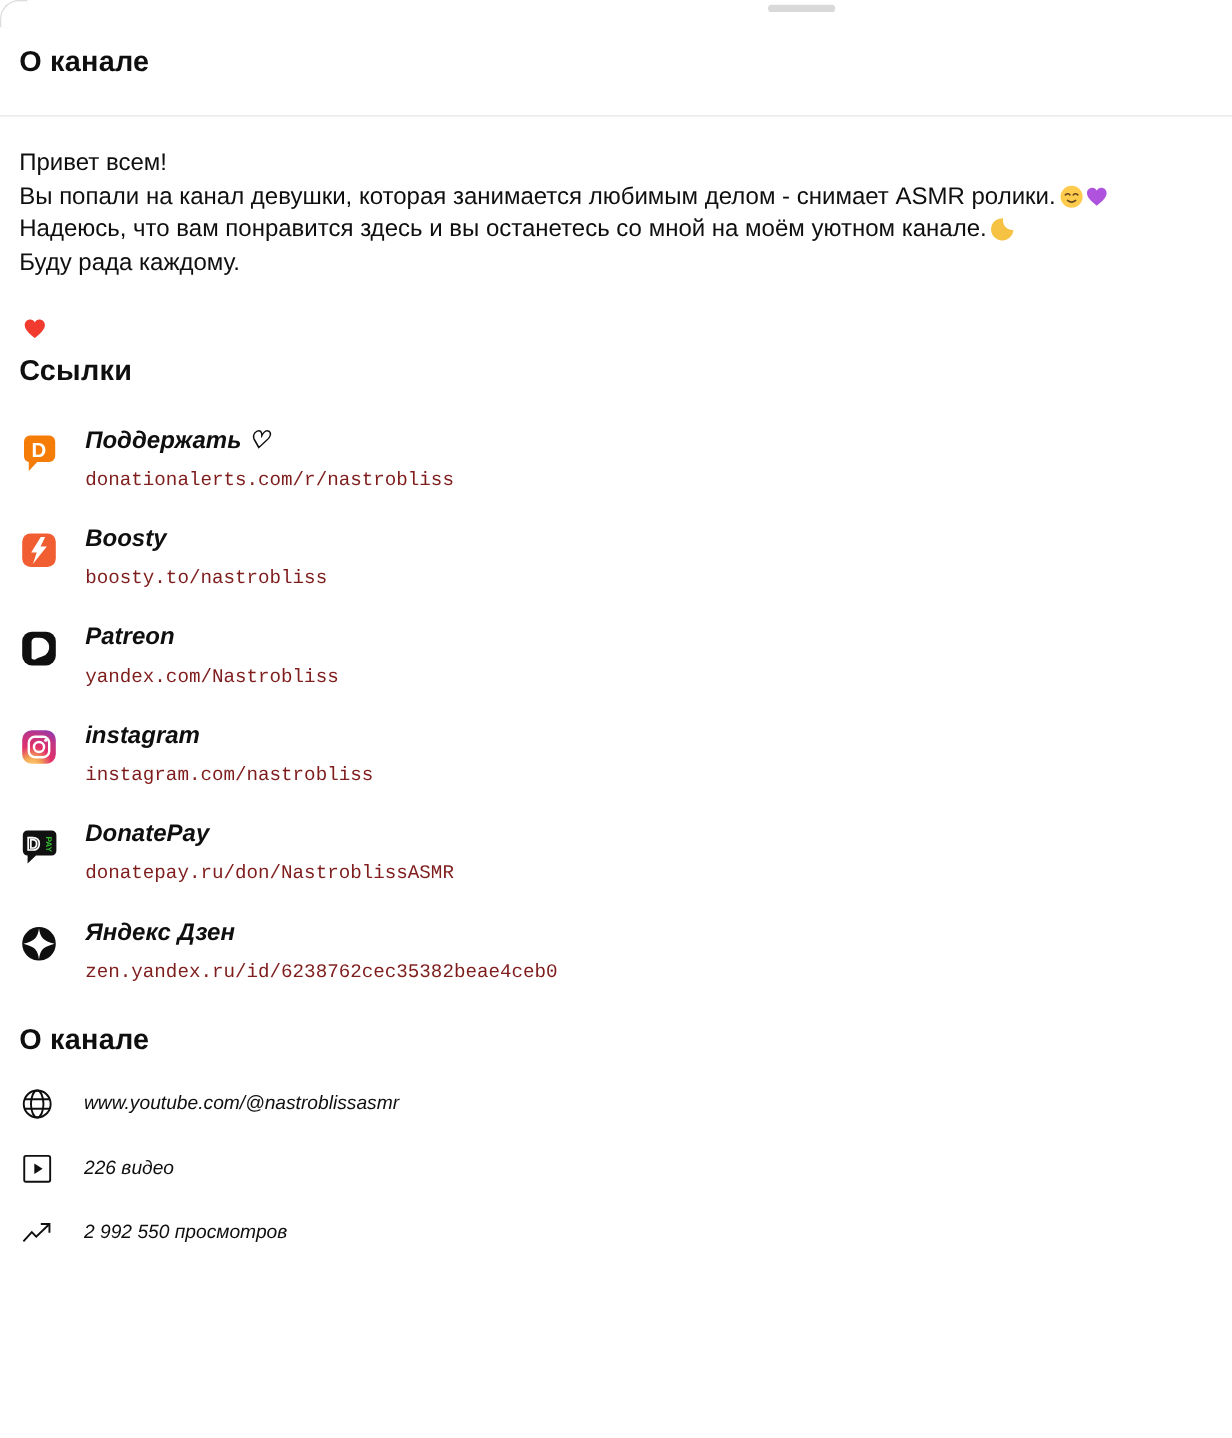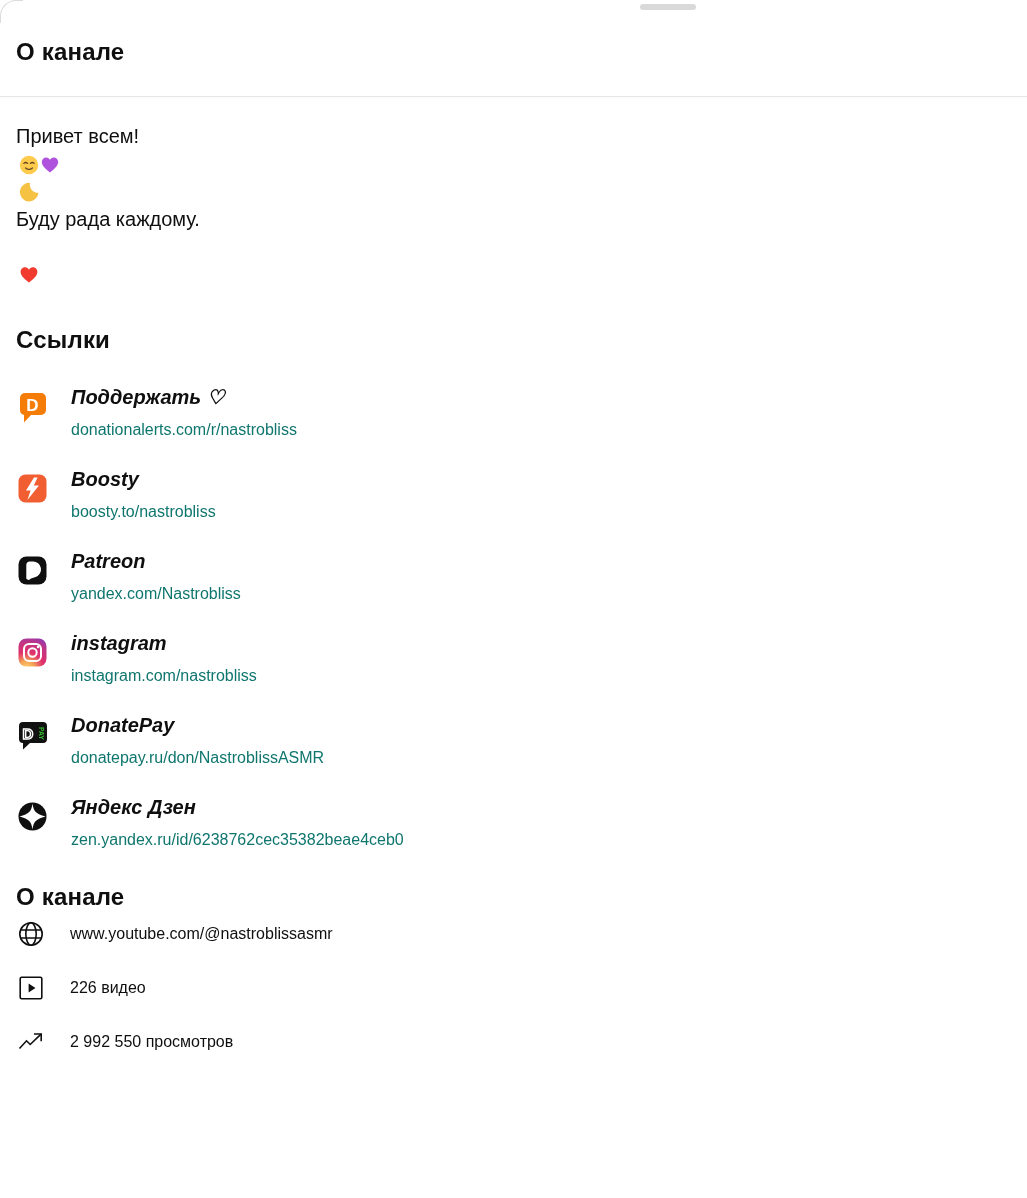--- a/index.html
+++ b/index.html
@@ -20,30 +20,30 @@
   .sheet-header{padding:38px 16px 0 16px;}
   .sheet-title{margin:0;font-size:24px;line-height:28px;font-weight:700;letter-spacing:.2px;}
   .header-divider{margin-top:30px;height:1px;background:#e7e7e7;box-shadow:0 1px 2px rgba(0,0,0,.04);}
 
   .description{padding:26px 16px 0 16px;font-size:20px;line-height:27.5px;}
   .desc-line{min-height:27.5px;white-space:nowrap;}
   .emoji{display:inline-block;width:20px;height:20px;vertical-align:-4px;margin-left:3px;}
   .emoji + .emoji{margin-left:1px;}
 
   .section-heading{margin:0;padding:0 16px;font-size:24px;line-height:28px;font-weight:700;letter-spacing:.2px;}
-  .links-heading{margin-top:38px;}
+  .links-heading{margin-top:8px;}
   .links-list{margin-top:32px;}
   .link-row{display:flex;align-items:flex-start;padding:0 16px;margin-bottom:27px;}
   .link-icon{width:33px;height:33px;flex:none;margin-top:4px;margin-right:22px;}
   .link-icon svg{display:block;width:33px;height:33px;}
   .link-title{font-size:20px;line-height:22px;font-weight:700;margin-bottom:11px;font-style:italic;}
-  .link-url{font-size:16px;line-height:22px;color:#0f766e;text-decoration:none;display:inline-block;cursor:pointer;}
+  .link-url{font-size:16px;line-height:22px;color:#7f1d1d;text-decoration:none;display:inline-block;cursor:pointer;font-family:Liberation Mono, monospace;}
 
   .about-heading{margin-top:32px;}
-  .stats-list{margin-top:8px;}
+  .stats-list{margin-top:24px;font-style:italic;}
   .stat-row{display:flex;align-items:center;padding:0 16px;margin-bottom:24px;}
   .stat-icon{width:30px;height:30px;flex:none;margin-right:24px;}
   .stat-icon svg{display:block;width:30px;height:30px;}
   .stat-icon svg *{stroke:#0f0f0f;stroke-width:1.6;fill:none;}
   .stat-icon svg .filled{fill:#0f0f0f;stroke:none;}
   .stat-text{font-size:16px;line-height:24px;}
 </style>
 </head>
 <body>
 
@@ -51,28 +51,28 @@
   <div class="corner-curve"></div>
   <div class="drag-handle"></div>
 
   <div class="sheet-header">
     <h1 class="sheet-title">О канале</h1>
   </div>
   <div class="header-divider"></div>
 
   <div class="description">
     <div class="desc-line"><span>Привет всем!</span></div>
-    <div class="desc-line"><span class="emoji"><svg viewBox="0 0 20 20">
+    <div class="desc-line"><span>Вы попали на канал девушки, которая занимается любимым делом - снимает ASMR ролики.</span><span class="emoji"><svg viewBox="0 0 20 20">
             <circle cx="10" cy="10" r="9.2" fill="#FFCB4C"></circle>
             <path d="M4.8 8.4 Q6.7 6.6 8.6 8.4 M11.4 8.4 Q13.3 6.6 15.2 8.4" stroke="#66471f" stroke-width="1.3" fill="none" stroke-linecap="round"></path>
             <path d="M6.6 13 Q10 15.8 13.4 13" stroke="#66471f" stroke-width="1.3" fill="none" stroke-linecap="round"></path>
           </svg></span><span class="emoji"><svg viewBox="0 0 20 20">
             <path d="M10 17.4 C3.8 12.7 1.8 9.6 1.8 6.9 C1.8 4.2 3.9 2.4 6.3 2.4 C8 2.4 9.3 3.4 10 4.8 C10.7 3.4 12 2.4 13.7 2.4 C16.1 2.4 18.2 4.2 18.2 6.9 C18.2 9.6 16.2 12.7 10 17.4 Z" fill="#AF52DE"></path>
           </svg></span></div>
-    <div class="desc-line"><span class="emoji"><svg viewBox="0 0 20 20">
+    <div class="desc-line"><span>Надеюсь, что вам понравится здесь и вы останетесь со мной на моём уютном канале.</span><span class="emoji"><svg viewBox="0 0 20 20">
             <path d="M13.8 1.6 A9.3 9.3 0 1 0 18.8 13.6 A8 8 0 0 1 13.8 1.6 Z" fill="#F6C244" transform="rotate(-18 10 10)"></path>
           </svg></span></div>
     <div class="desc-line"><span>Буду рада каждому.</span></div>
     <div class="desc-line"><span></span></div>
     <div class="desc-line"><span class="emoji"><svg viewBox="0 0 20 20">
             <path d="M10 17.6 C3.7 12.8 1.6 9.6 1.6 6.8 C1.6 4.1 3.8 2.3 6.2 2.3 C7.9 2.3 9.3 3.3 10 4.7 C10.7 3.3 12.1 2.3 13.8 2.3 C16.2 2.3 18.4 4.1 18.4 6.8 C18.4 9.6 16.3 12.8 10 17.6 Z" fill="#F13B2F"></path>
           </svg></span></div>
   </div>
 
   <h2 class="section-heading links-heading">Ссылки</h2>

